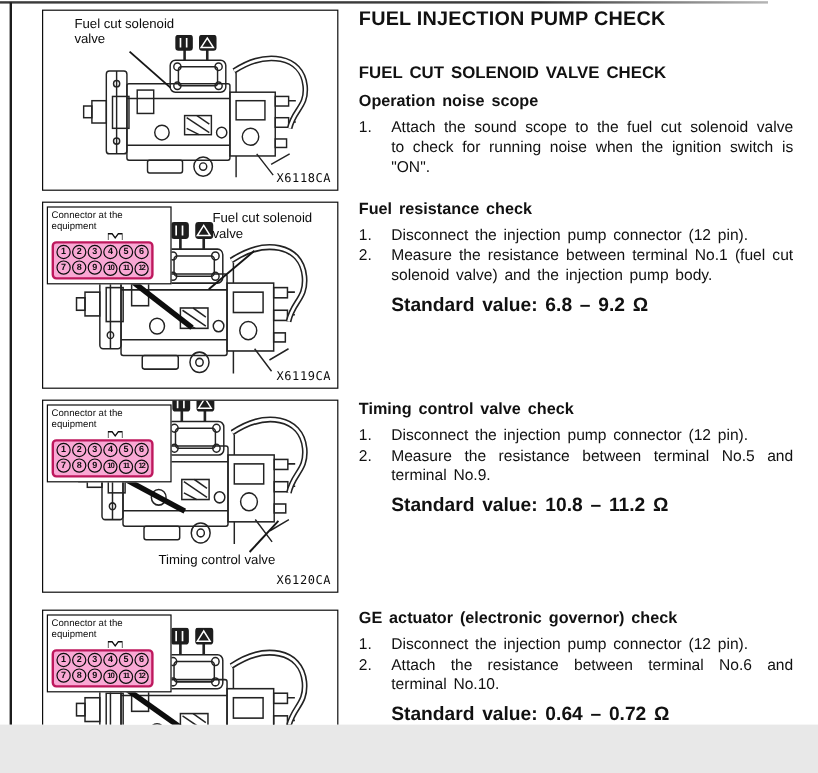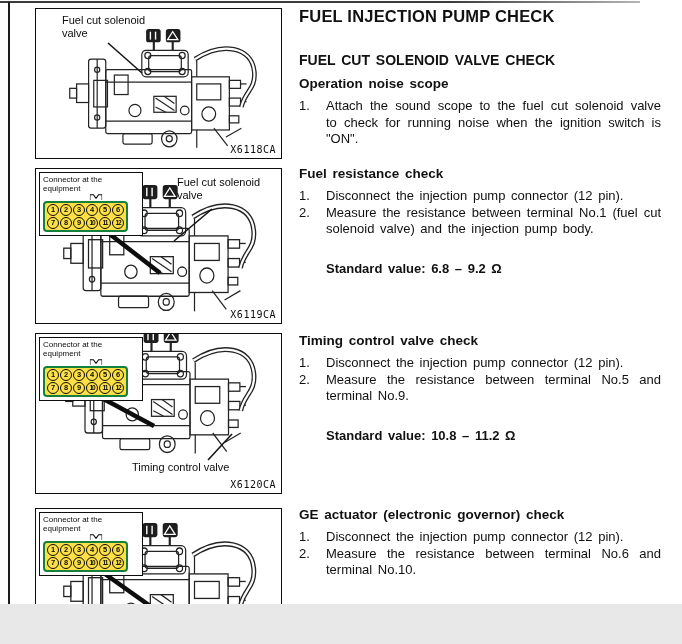--- a/index.html
+++ b/index.html
@@ -30,43 +30,43 @@
   .fl-tr{left:141px;top:7px;width:104px;}
   .fl-bottom{left:96px;top:127px;white-space:nowrap;}
   .fig-code{position:absolute;right:5px;bottom:3px;
     font-family:"DejaVu Sans Mono",monospace;font-size:10px;letter-spacing:.5px;color:#0c0c0c;}
 
   
   .inset{position:absolute;left:3px;top:3px;width:104px;background:#fff;
     border:1.5px solid #0d0d0d;padding:2px 3px 3px 3px;box-sizing:border-box;}
   .inset-label{font-size:8px;line-height:9px;color:#0c0c0c;}
   .keyway{display:block;margin:0 0 1px 46px;}
-  .pinbox{display:inline-block;border:2px solid #15803d;border-radius:4px;
-    padding:1px 2px;background:#fde047;line-height:0;}
+  .pinbox{display:inline-block;border:2px solid #be185d;border-radius:4px;
+    padding:1px 2px;background:#f9a8d4;line-height:0;}
   .pinrow{white-space:nowrap;}
   .pinrow + .pinrow{margin-top:1px;}
   .pin{display:inline-block;width:12px;height:12px;margin-left:1px;box-sizing:border-box;
     border:1.2px solid #0d0d0d;border-radius:50%;font-size:7.5px;line-height:10px;
     font-weight:700;text-align:center;color:#0c0c0c;}
   .pin:first-child{margin-left:0;}
   .pin.wide{font-size:6.5px;letter-spacing:-1px;}
 
   
   .tblock{position:absolute;left:299px;width:362px;}
   .tb-1{top:7px;}
   .tb-2{top:166px;}
   .tb-3{top:333px;}
   .tb-4{top:507px;}
   h1{margin:0 0 26px 0;font-size:16.5px;font-weight:700;letter-spacing:.2px;}
   h2{margin:0 0 8px 0;font-size:14px;font-weight:700;word-spacing:2px;}
   h3{margin:0 0 7px 0;font-size:13.5px;font-weight:700;word-spacing:2px;}
   .step{position:relative;padding-left:27px;font-size:13px;line-height:16.5px;
     text-align:justify;word-spacing:2px;}
   .step-num{position:absolute;left:0;top:0;}
-  .std{padding-left:27px;margin-top:23px;font-size:13px;font-weight:700;word-spacing:2px;}
+  .std{padding-left:27px;margin-top:8px;font-size:16px;font-weight:700;word-spacing:2px;}
 
   .pump-defs{position:absolute;width:0;height:0;overflow:hidden;}
 </style>
 </head>
 <body>
 
 <svg class="pump-defs" aria-hidden="true">
   <defs>
     <symbol id="pump" viewBox="0 0 240 140">
       <g fill="none" stroke="#232323" stroke-width="1.4">
@@ -262,17 +262,17 @@
   </div>
 
   <div class="tblock tb-4">
     <h3>GE actuator (electronic governor) check</h3>
     <div class="step">
       <span class="step-num">1.</span>
       <span class="step-text">Disconnect the injection pump connector (12 pin).</span>
     </div>
     <div class="step">
       <span class="step-num">2.</span>
-      <span class="step-text">Measure the resistance between terminal No.6 and terminal No.10.</span>
+      <span class="step-text">Attach the resistance between terminal No.6 and terminal No.10.</span>
     </div>
     <div class="std">Standard value: 0.64 – 0.72 Ω</div>
   </div>
 </div>
 
 </body></html>

